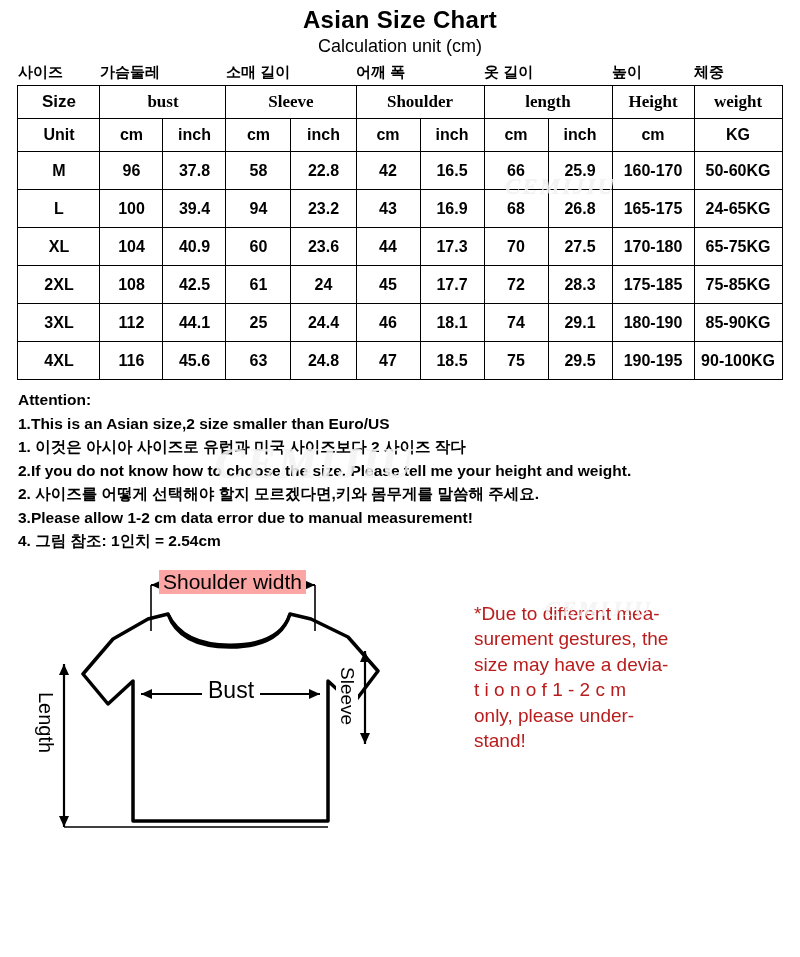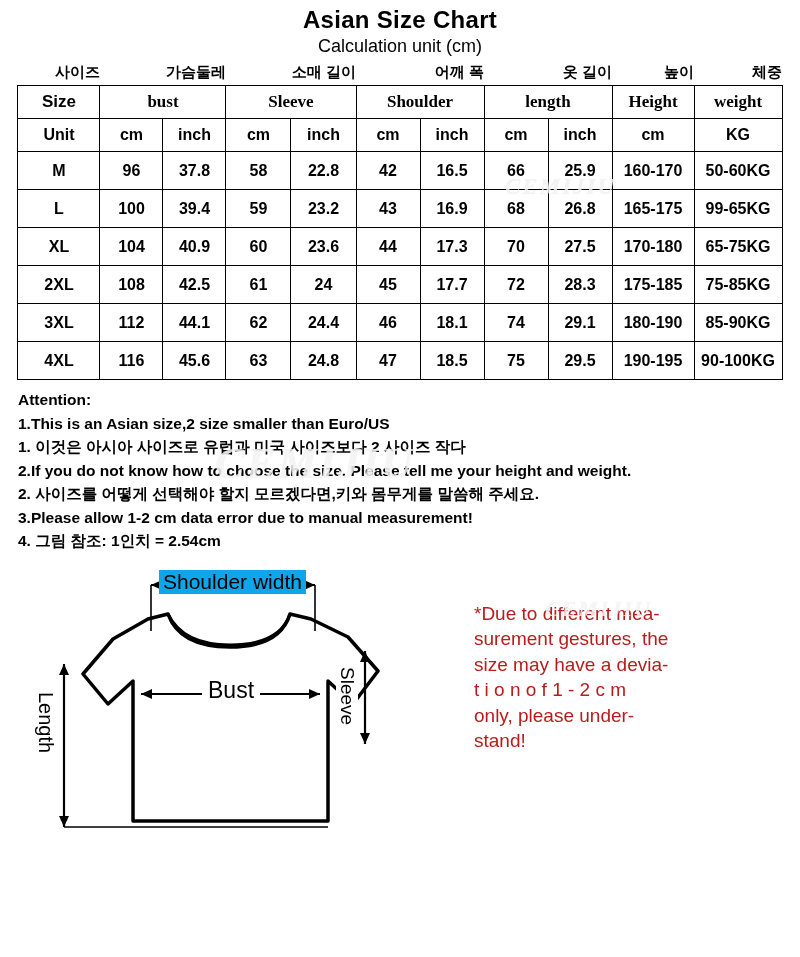--- a/index.html
+++ b/index.html
@@ -39,21 +39,21 @@
   
   .kor-head {
     display: flex;
     width: 764px;
     margin: 0 auto;
     font-size: 15px;
     font-weight: bold;
     padding-bottom: 3px;
   }
   .kor-head div {
-    text-align: right;
+    text-align: left;
     box-sizing: border-box;
   }
   table.size {
     border-collapse: collapse;
     width: 764px;
     margin: 0 auto;
     table-layout: fixed;
   }
   table.size td, table.size th {
     border: 1.6px solid #000;
@@ -201,28 +201,28 @@
         <td>16.5</td>
         <td>66</td>
         <td>25.9</td>
         <td class="heightcell">160-170</td>
         <td>50-60KG</td>
       </tr>
       <tr class="rowh">
         <td class="sizecell">L</td>
         <td>100</td>
         <td>39.4</td>
-        <td>59</td>
+        <td>94</td>
         <td>23.2</td>
         <td>43</td>
         <td>16.9</td>
         <td>68</td>
         <td>26.8</td>
         <td class="heightcell">165-175</td>
-        <td>99-65KG</td>
+        <td>24-65KG</td>
       </tr>
       <tr class="rowh">
         <td class="sizecell">XL</td>
         <td>104</td>
         <td>40.9</td>
         <td>60</td>
         <td>23.6</td>
         <td>44</td>
         <td>17.3</td>
         <td>70</td>
@@ -240,21 +240,21 @@
         <td>17.7</td>
         <td>72</td>
         <td>28.3</td>
         <td class="heightcell">175-185</td>
         <td>75-85KG</td>
       </tr>
       <tr class="rowh">
         <td class="sizecell">3XL</td>
         <td>112</td>
         <td>44.1</td>
-        <td>62</td>
+        <td>25</td>
         <td>24.4</td>
         <td>46</td>
         <td>18.1</td>
         <td>74</td>
         <td>29.1</td>
         <td class="heightcell">180-190</td>
         <td>85-90KG</td>
       </tr>
       <tr class="rowh">
         <td class="sizecell">4XL</td>
@@ -304,21 +304,21 @@
         <line x1="337" y1="92" x2="337" y2="185" stroke="#000" stroke-width="2.2"></line>
         <polygon points="337,92 332,103 342,103" fill="#000"></polygon>
         <polygon points="337,185 332,174 342,174" fill="#000"></polygon>
 
         <line x1="36" y1="105" x2="36" y2="268" stroke="#000" stroke-width="2.2"></line>
         <polygon points="36,105 31,116 41,116" fill="#000"></polygon>
         <polygon points="36,268 31,257 41,257" fill="#000"></polygon>
         <line x1="36" y1="268" x2="300" y2="268" stroke="#000" stroke-width="1.4"></line>
       </svg>
 
-      <div style="position:absolute; left:131px; top:11px; background:#0ea5e9; padding:0 4px; font-size:21px;">Shoulder width</div>
+      <div style="position:absolute; left:131px; top:11px; background:#fca5a5; padding:0 4px; font-size:21px;">Shoulder width</div>
       <div style="position:absolute; left:174px; top:118px; background:#fff; padding:0 6px; font-size:23px;">Bust</div>
       <div style="position:absolute; left:330px; top:105px; font-size:19px; transform:rotate(90deg); transform-origin:left top; background:#fff; padding:0 3px;">Sleeve</div>
       <div style="position:absolute; left:29px; top:130px; font-size:20px; transform:rotate(90deg); transform-origin:left top; background:#fff; padding:0 3px;">Length</div>
     </div>
 
     <div class="note">
       <div>*Due to different mea-</div>
       <div>surement gestures, the</div>
       <div>size may have a devia-</div>
       <div>t i o n   o f   1 - 2 c m</div>

